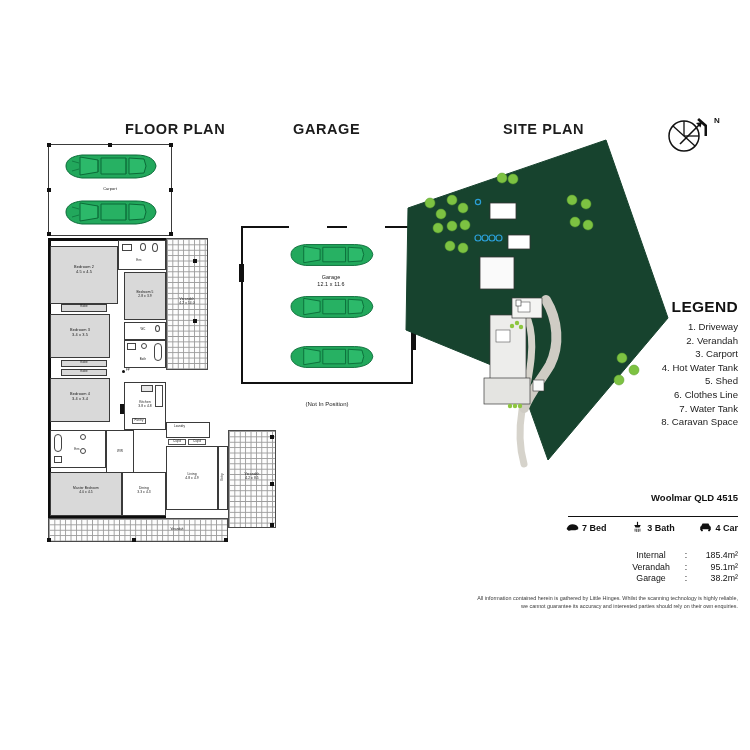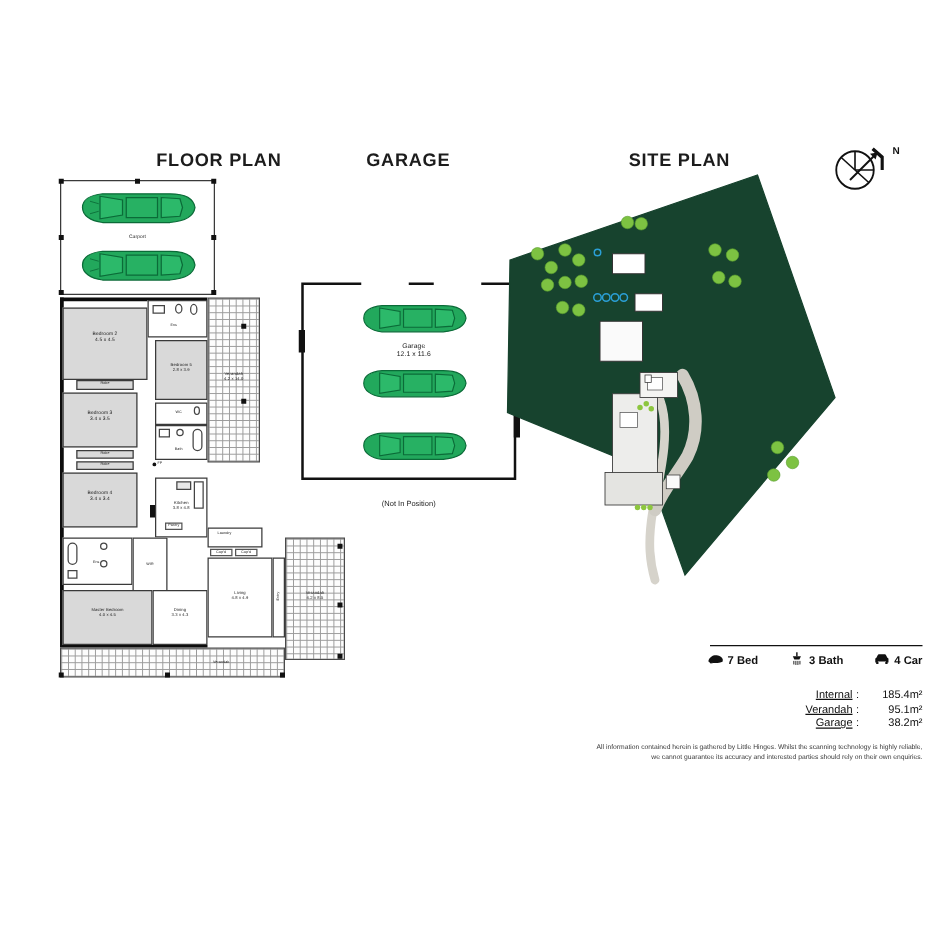--- a/index.html
+++ b/index.html
@@ -84,21 +84,21 @@
   #rule { position:absolute; left:568px; top:516px; width:170px; height:1.4px; background:#111; }
 
   #specs { position:absolute; left:566px; top:521px; width:172px; display:flex;
            justify-content:space-between; align-items:center; }
   .spec { display:flex; align-items:center; gap:3px; font-size:9px; font-weight:700; color:#111; }
   .spec .gl { width:13px; height:13px; display:block; }
 
   #areas { position:absolute; left:560px; top:550px; width:178px; font-size:8.8px;
            line-height:11.6px; color:#111; }
   #areas .row { display:flex; justify-content:flex-end; }
-  #areas .k { width:62px; text-align:right;text-decoration:underline; }
+  #areas .k { width:62px; text-align:center; }
   #areas .c { width:8px; text-align:center; }
   #areas .v { width:48px; text-align:right; }
 
   #disclaimer { position:absolute; left:470px; top:594px; width:268px; text-align:right;
                 font-size:5.4px; line-height:8px; color:#3a3a3a; }
 
   
   #compass { position:absolute; left:666px; top:112px; width:62px; height:44px; }
 
   
@@ -398,22 +398,36 @@
         <circle cx="234" cy="240" r="5"></circle>
         <circle cx="219" cy="250" r="5"></circle>
       </g>
 
       <rect x="133" y="250" width="11" height="11" fill="#fafafa" stroke="#333" stroke-width="0.6"></rect>
 
       <rect x="116" y="170" width="5" height="6" fill="#fff" stroke="#333" stroke-width="0.6"></rect>
     </svg>
   </div>
 
+  <div id="legend">
+    <h2>LEGEND</h2>
+    <ul>
+      <li>1. Driveway</li>
+      <li>2. Verandah</li>
+      <li>3. Carport</li>
+      <li>4. Hot Water Tank</li>
+      <li>5. Shed</li>
+      <li>6. Clothes Line</li>
+      <li>7. Water Tank</li>
+      <li>8. Caravan Space</li>
+    </ul>
+  </div>
 
   <div id="addr">
+    <div class="l2">Woolmar QLD 4515</div>
   </div>
   <div id="rule"></div>
 
   <div id="specs">
     <div class="spec">
       <span class="gl">
         <svg viewBox="0 0 16 16" width="13" height="13" aria-hidden="true">
           <path d="M1 9 C2 6 5 4 8 4 C11 4 14 5 15 8 L15 10 C13 11 10 11.5 8 11.5 C5 11.5 2.5 11 1 10 Z" fill="#111"></path>
           <path d="M1 9.5 L3 12 L6 11.5 Z" fill="#111"></path>
         </svg>

